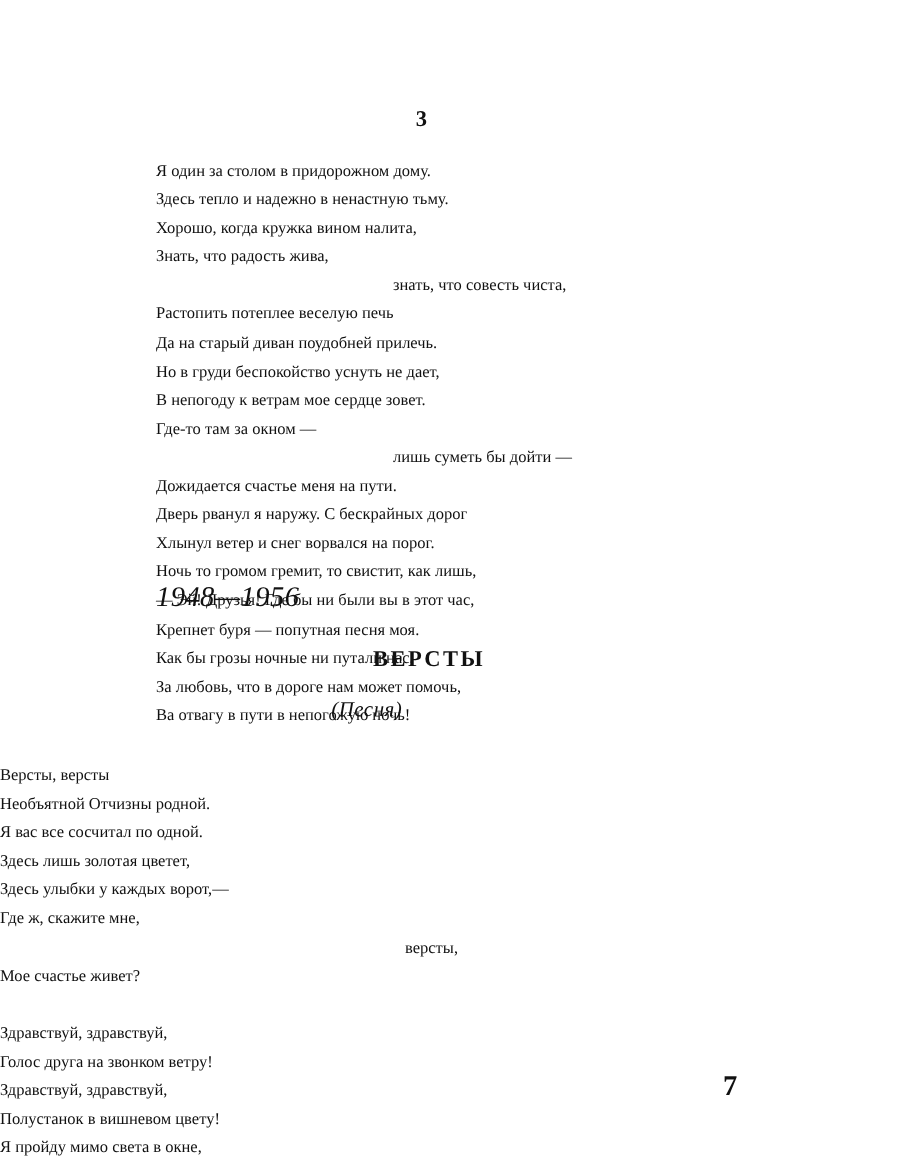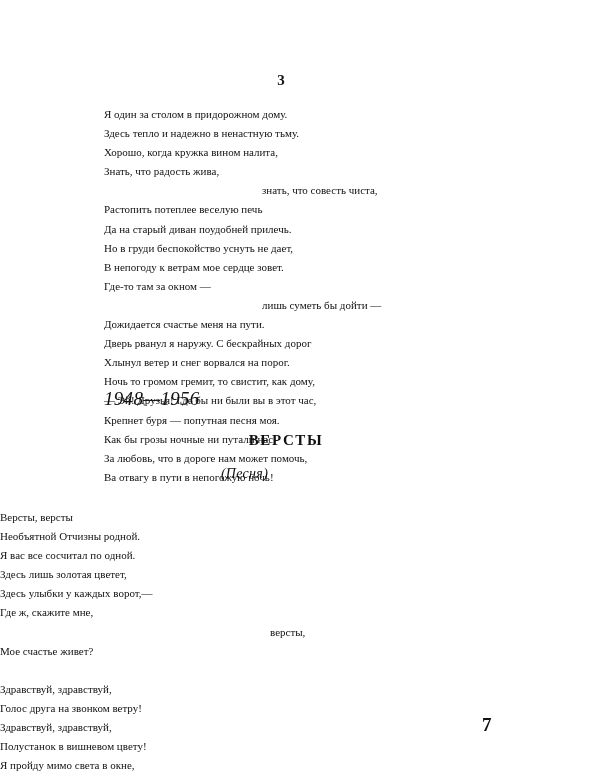--- a/index.html
+++ b/index.html
@@ -141,21 +141,21 @@
         <span class="line indent">знать, что совесть чиста,</span>
         <span class="line">Растопить потеплее веселую печь</span>
         <span class="line">Да на старый диван поудобней прилечь.</span>
         <span class="line">Но в груди беспокойство уснуть не дает,</span>
         <span class="line">В непогоду к ветрам мое сердце зовет.</span>
         <span class="line">Где-то там за окном —</span>
         <span class="line indent">лишь суметь бы дойти —</span>
         <span class="line">Дожидается счастье меня на пути.</span>
         <span class="line">Дверь рванул я наружу. С бескрайных дорог</span>
         <span class="line">Хлынул ветер и снег ворвался на порог.</span>
-        <span class="line">Ночь то громом гремит, то свистит, как дому,</span>
+        <span class="line">Ночь то громом гремит, то свистит, как лишь,</span>
         <span class="line">— Эй! Друзья! Где бы ни были вы в этот час,</span>
         <span class="line">Крепнет буря — попутная песня моя.</span>
         <span class="line">Как бы грозы ночные ни путали нас,</span>
         <span class="line">За любовь, что в дороге нам может помочь,</span>
         <span class="line">Ва отвагу в пути в непогожую ночь!</span>
       </div>
   </div>
 
   <div class="date-line">1948—1956</div>
 

